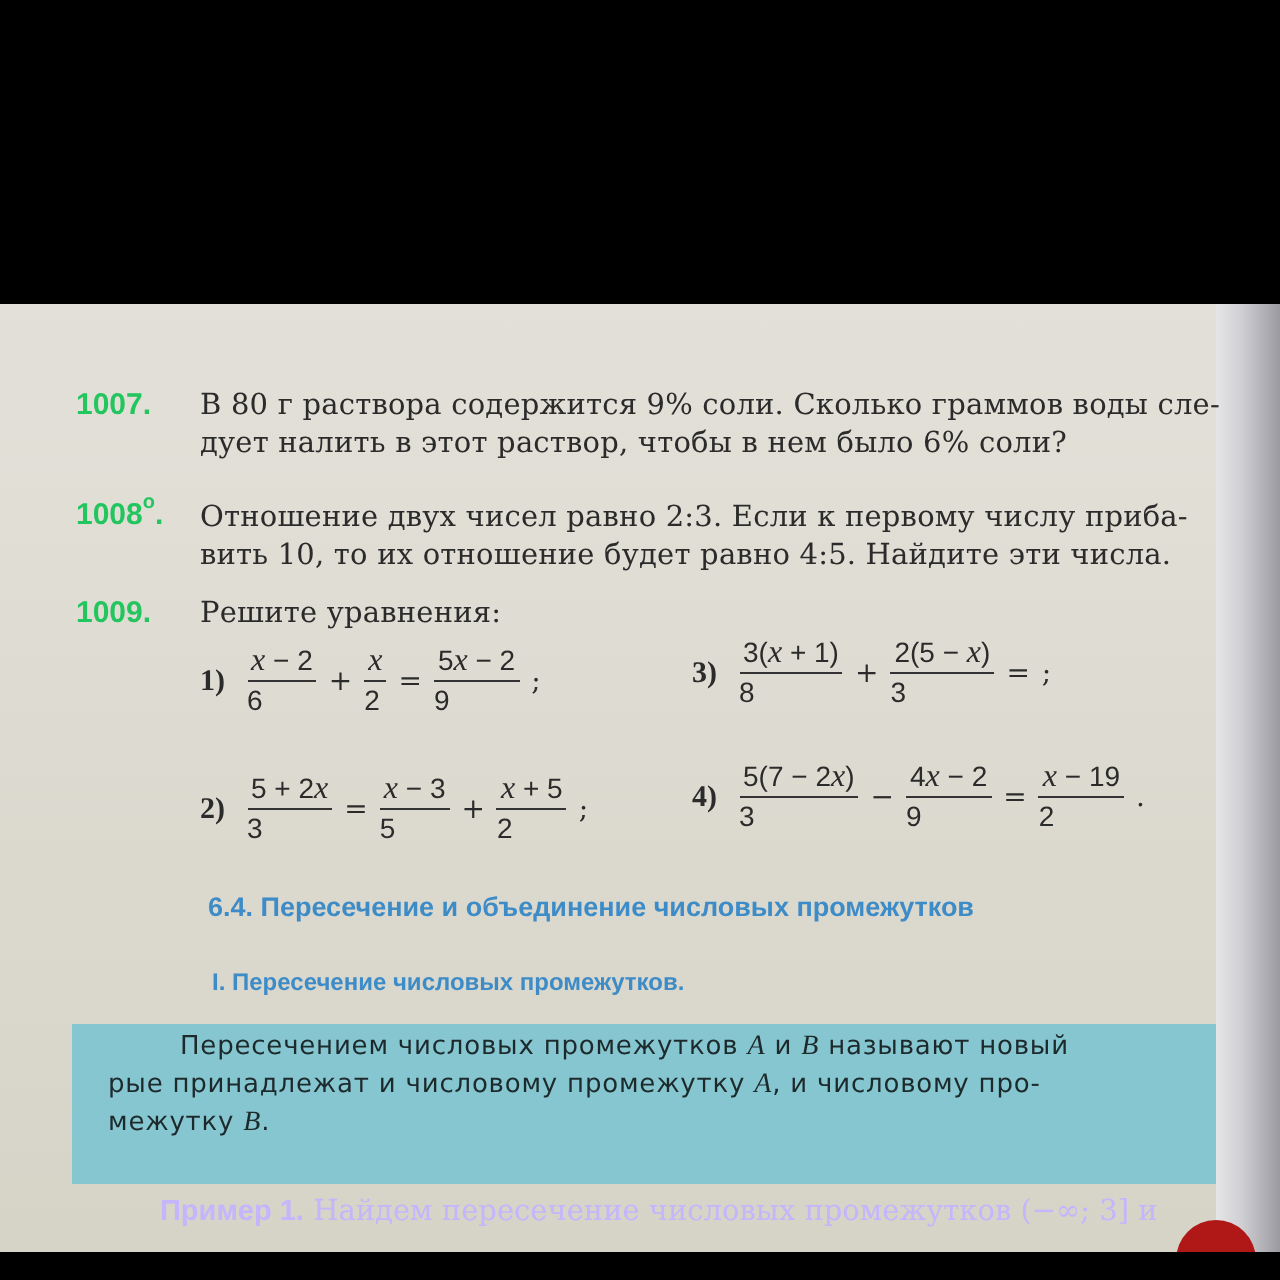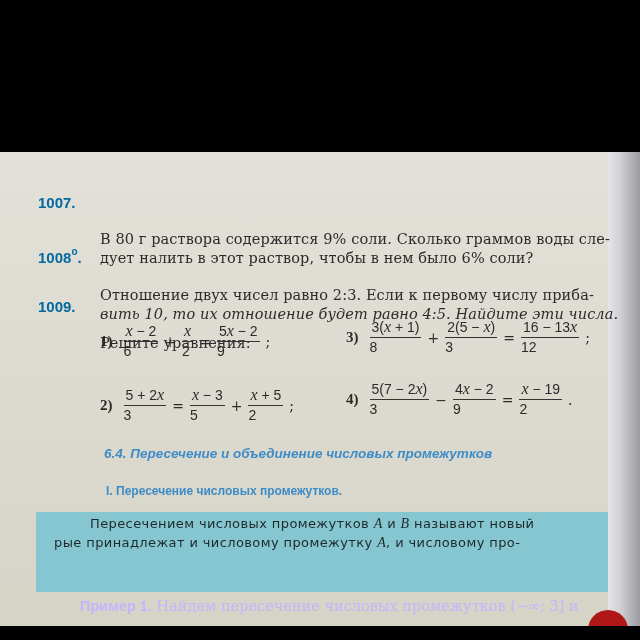--- a/index.html
+++ b/index.html
@@ -6,31 +6,31 @@
     html, body { width:640px; height:640px; overflow:hidden; background:#000; }
     body { position:relative; font-family:"DejaVu Serif", "Liberation Serif", serif; }
     .band-top { position:absolute; left:0; top:0; width:640px; height:152px; background:#000; }
     .band-bottom { position:absolute; left:0; top:626px; width:640px; height:14px; background:#000; }
     .page {
       position:absolute; left:0; top:152px; width:640px; height:474px;
       background:linear-gradient(180deg,#e2e0d8 0%,#dedcd2 40%,#d6d3c7 100%);
     }
     .page-edge { position:absolute; left:608px; top:152px; width:32px; height:474px;
       background:linear-gradient(90deg,#e6e6e8 0%,#cfcfd4 40%,#9a9aa0 100%); }
-    .num { position:absolute; color:#0369a1; font-family:"Liberation Sans", sans-serif; font-weight:bold; font-size:15px; }
+    .num { position:absolute; color:#22c55e; font-family:"Liberation Sans", sans-serif; font-weight:bold; font-size:15px; }
     .num sup { font-size:10px; position:relative; top:-2px; }
-    .txt { position:absolute; color:#2b2b2b; font-size:14.5px; line-height:19px; letter-spacing:0.1px;margin-top:36px; }
+    .txt { position:absolute; color:#2b2b2b; font-size:14.5px; line-height:19px; letter-spacing:0.1px; }
     .eq { position:absolute; color:#2b2b2b; font-size:14px; display:flex; align-items:center; }
     .lbl { margin-right:8px; font-family:"Liberation Serif", serif; font-weight:bold; font-size:15px; }
     .frac { display:inline-flex; flex-direction:column; align-items:flex-start; margin:0 3px; font-family:"Liberation Sans", sans-serif; font-size:14px; }
     .frac .n { padding:0 2px 1px; border-bottom:1.3px solid #333; line-height:17px; }
     .frac .d { line-height:19px; }
     .op { margin:0 3px; font-size:14px; }
     i.v { font-family:"Liberation Serif", serif; font-style:italic; font-size:16px; }
-    .sec-title { position:absolute; color:#3e8cc7; font-family:"Liberation Sans", sans-serif; font-weight:bold; font-size:13.5px;font-style:italic; }
+    .sec-title { position:absolute; color:#3e8cc7; font-family:"Liberation Sans", sans-serif; font-weight:bold; font-size:13.5px; }
     .sub-title { position:absolute; color:#3e8cc7; font-family:"Liberation Sans", sans-serif; font-weight:bold; font-size:12px; }
     .defbox { position:absolute; left:36px; top:512px; width:572px; height:80px; background:#86c6d0; }
     .def-txt { position:absolute; left:54px; top:514px; width:552px; color:#1d2a2c; font-family:"DejaVu Sans", sans-serif; font-weight:normal; font-size:13px; line-height:19px; text-align:justify; letter-spacing:0.4px; }
     .def-txt .first { padding-left:36px; }
     .example { position:absolute; left:80px; top:598px; color:#c4b5fd; font-size:14.5px; white-space:nowrap; }
     .example b { font-family:"Liberation Sans", sans-serif; }
     .finger { position:absolute; left:588px; top:610px; width:40px; height:30px; border-radius:20px 20px 0 0; background:#b01818; }
   </style>
 </head>
 <body>
@@ -38,21 +38,21 @@
 <div class="band-top"></div>
 <div class="page"></div>
 <div class="page-edge"></div>
 
 <div class="num" style="left:38px;top:194px;">1007.</div>
 <div class="txt" style="left:100px;top:194px;">В 80 г раствора содержится 9% соли. Сколько граммов воды сле-</div>
 <div class="txt" style="left:100px;top:213px;">дует налить в этот раствор, чтобы в нем было 6% соли?</div>
 
 <div class="num" style="left:38px;top:248px;"><span>1008</span><sup>о</sup><span>.</span></div>
 <div class="txt" style="left:100px;top:250px;">Отношение двух чисел равно 2:3. Если к первому числу приба-</div>
-<div class="txt" style="left:100px;top:269px;font-style:italic;">вить 10, то их отношение будет равно 4:5. Найдите эти числа.</div>
+<div class="txt" style="left:100px;top:269px;">вить 10, то их отношение будет равно 4:5. Найдите эти числа.</div>
 
 <div class="num" style="left:38px;top:298px;">1009.</div>
 <div class="txt" style="left:100px;top:298px;text-align:right;">Решите уравнения:</div>
 
 <div id="eq0" class="eq" style="left:100px;top:322px;">
     <span class="lbl">1)</span>
     <span class="frac">
       <span class="n"><i class="v">x</i> − 2</span>
       <span class="d">6</span>
     </span>
@@ -91,24 +91,20 @@
     <span class="frac">
       <span class="n">3(<i class="v">x</i> + 1)</span>
       <span class="d">8</span>
     </span>
     <span class="op">+</span>
     <span class="frac">
       <span class="n">2(5 − <i class="v">x</i>)</span>
       <span class="d">3</span>
     </span>
     <span class="op">=</span>
-    <span class="frac">
-      <span class="n">16 − 13<i class="v">x</i></span>
-      <span class="d">12</span>
-    </span>
     <span class="op">;</span>
   </div>
 <div id="eq3" class="eq" style="left:346px;top:380px;">
     <span class="lbl">4)</span>
     <span class="frac">
       <span class="n">5(7 − 2<i class="v">x</i>)</span>
       <span class="d">3</span>
     </span>
     <span class="op">−</span>
     <span class="frac">
@@ -123,20 +119,21 @@
     <span class="op">.</span>
   </div>
 
 <div class="sec-title" style="left:104px;top:446px;">6.4. Пересечение и объединение числовых промежутков</div>
 <div class="sub-title" style="left:78px;top:484px;padding-left:28px;">I. Пересечение числовых промежутков.</div>
 
 <div class="defbox"></div>
 <div class="def-txt">
   <div class="first">Пересечением числовых промежутков <i class="v" style="font-size:14px">A</i> и <i class="v" style="font-size:14px">B</i> называют новый</div>
   <div>рые принадлежат и числовому промежутку <i class="v" style="font-size:14px">A</i>, и числовому про-</div>
+  <div>межутку <i class="v" style="font-size:14px">B</i>.</div>
 </div>
 
 <div class="example">
   <b>Пример 1.</b>
   <span>Найдем пересечение числовых промежутков (−∞; 3] и</span>
 </div>
 
 <div class="finger"></div>
 <div class="band-bottom"></div>
 

